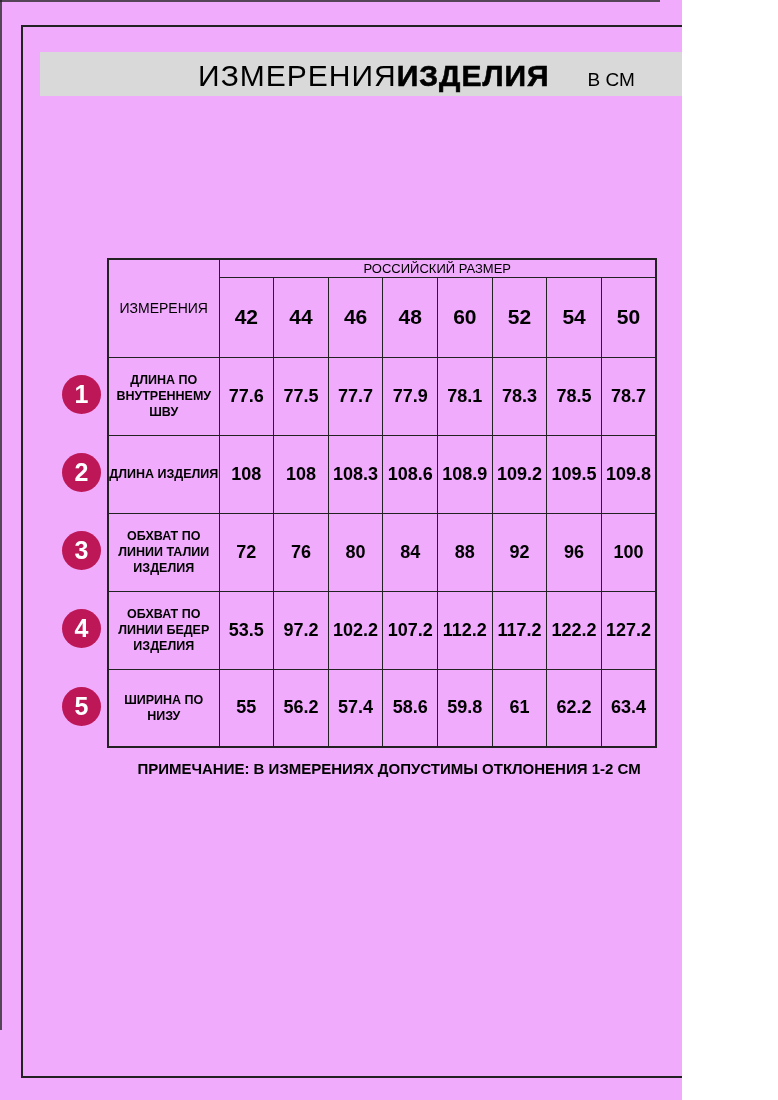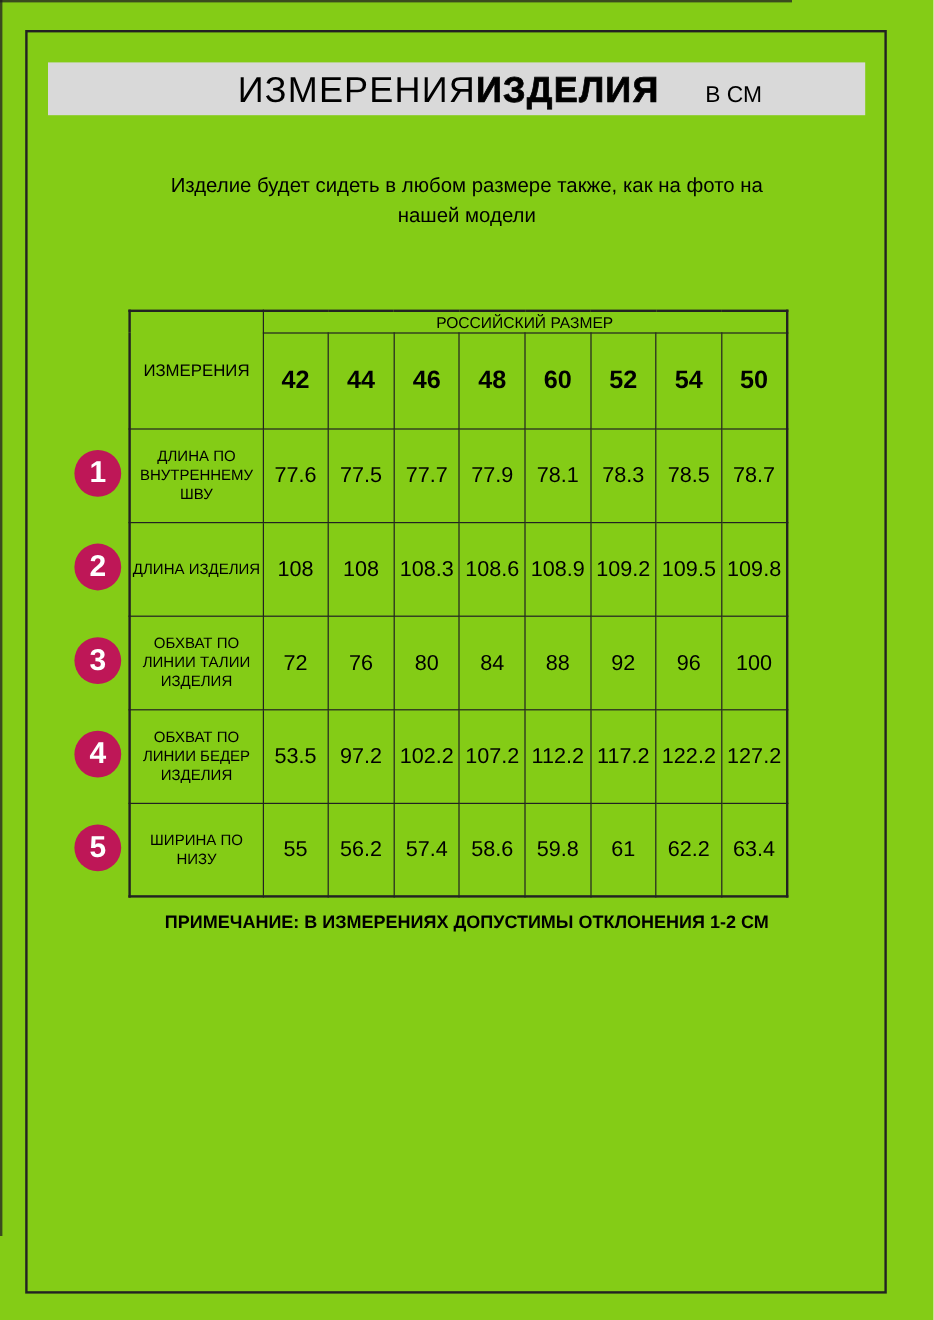--- a/index.html
+++ b/index.html
@@ -1,17 +1,17 @@
 <!DOCTYPE html>
 <html style="--color-accent: #BE1757; --color-header_bar_bg: #D9D9D9; --color-line: #222222;"><head>
 <meta charset="utf-8">
 <style>
   html,body{margin:0;padding:0;background:#fff;}
   .page{
-    position:relative;width:778px;height:1100px;background:#84cc16;overflow:hidden;
+    position:relative;width:682px;height:1100px;background:#f0abfc;overflow:hidden;
     font-family:"Liberation Sans",sans-serif;color:#000;
   }
   
   .artifact-top{position:absolute;top:0;left:0;width:660px;height:2px;background:#222;opacity:.75;}
   .artifact-left{position:absolute;top:0;left:0;width:2px;height:1030px;background:#222;opacity:.75;}
   
   .frame{position:absolute;left:21px;top:25px;width:718px;height:1053px;
     border:2px solid var(--color-line,#1b1b1b);box-sizing:border-box;}
   
   .title-bar{
@@ -27,21 +27,21 @@
   
   table.size-table{
     position:absolute;left:107px;top:258px;width:550px;
     border-collapse:collapse;table-layout:fixed;
     border:2px solid var(--color-line,#1b1b1b);
   }
   table.size-table td{border:1px solid var(--color-line,#1b1b1b);text-align:center;vertical-align:middle;padding:0;}
   col.c0{width:111px;}
   tr.r-group{height:18px;}
   tr.r-sizes{height:80px;}
-  tr.r-data{height:78px;}
+  tr.r-data{height:78px;font-weight:bold;}
   td.corner{font-size:14px;border-bottom-width:2px;}
   td.group{font-size:13px;border-bottom-width:2px;}
   td.size{font-size:21px;font-weight:700;border-bottom-width:2px;}
   td.sep{border-left-width:2px;}
   td.label{font-size:12.5px;line-height:1.3;padding:0 4px;}
   td.val{font-size:18px;}
   
   .badge{
     position:absolute;left:62px;width:39px;height:39px;border-radius:50%;
     background:var(--color-accent,#be1757);color:#fff;
@@ -60,21 +60,20 @@
   <div class="artifact-left"></div>
   <div class="frame"></div>
 
   <div class="title-bar">
     <span class="t1">ИЗМЕРЕНИЯ</span>
     <span class="t2">ИЗДЕЛИЯ</span>
     <span class="t3">В СМ</span>
   </div>
 
 
-  <div class="desc">Изделие будет сидеть в любом размере также, как на фото на нашей модели</div>
 
   <table class="size-table">
     <colgroup>
       <col class="c0">
         <col>
         <col>
         <col>
         <col>
         <col>
         <col>

